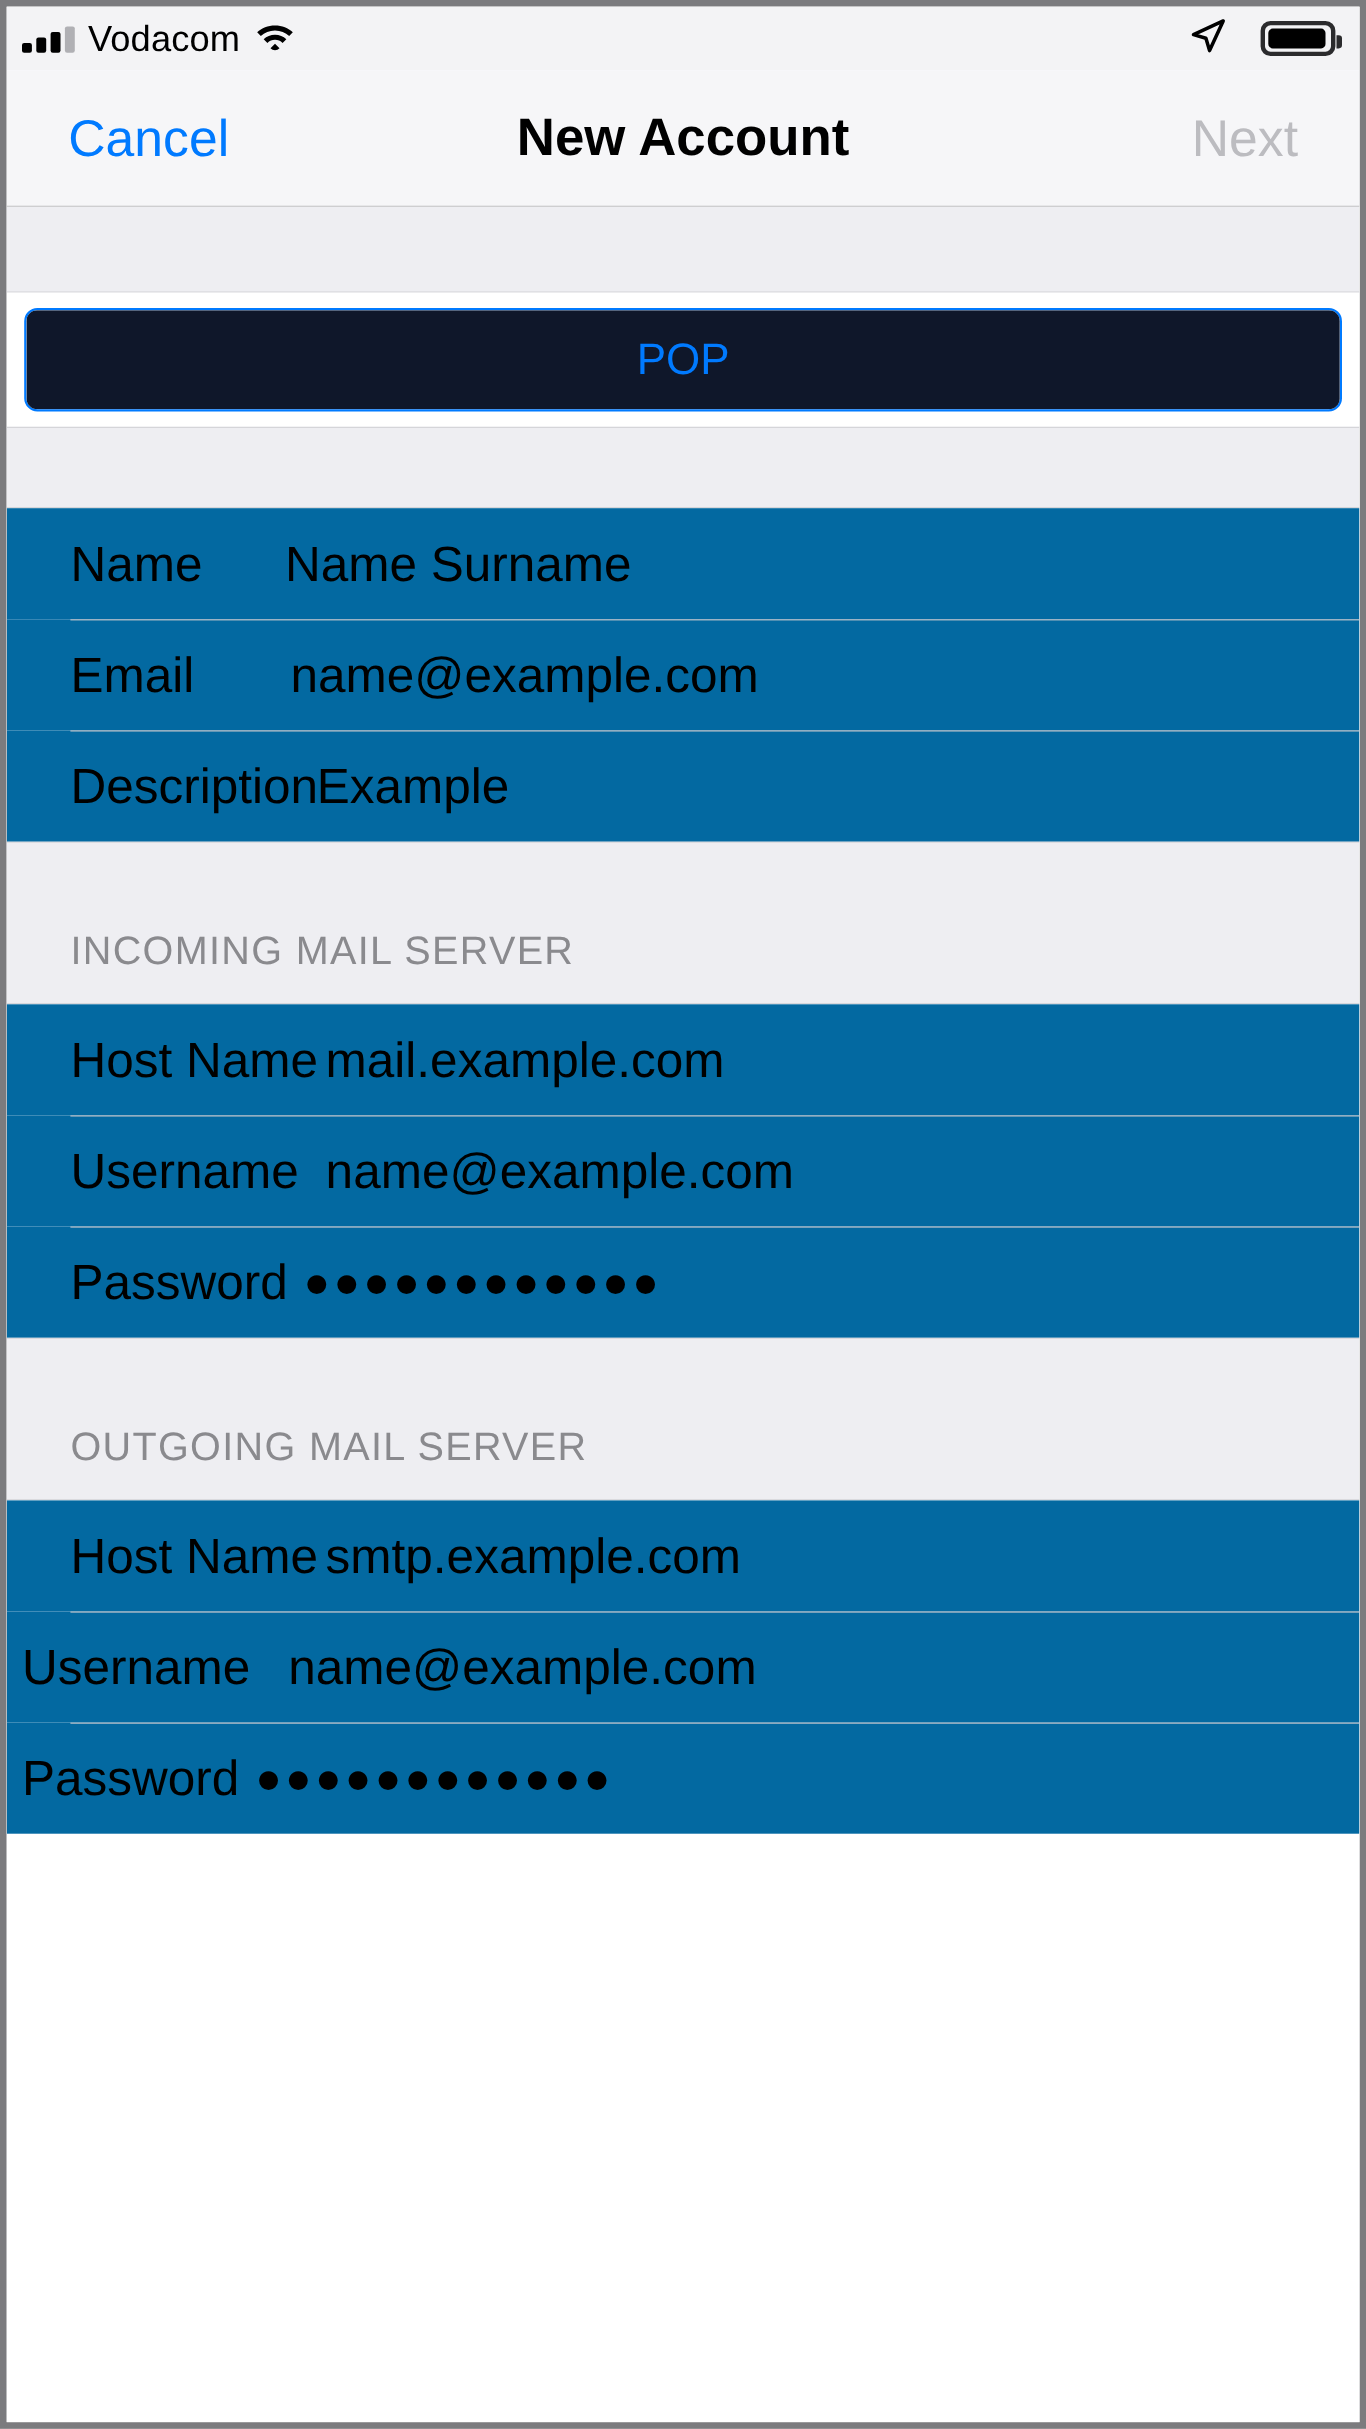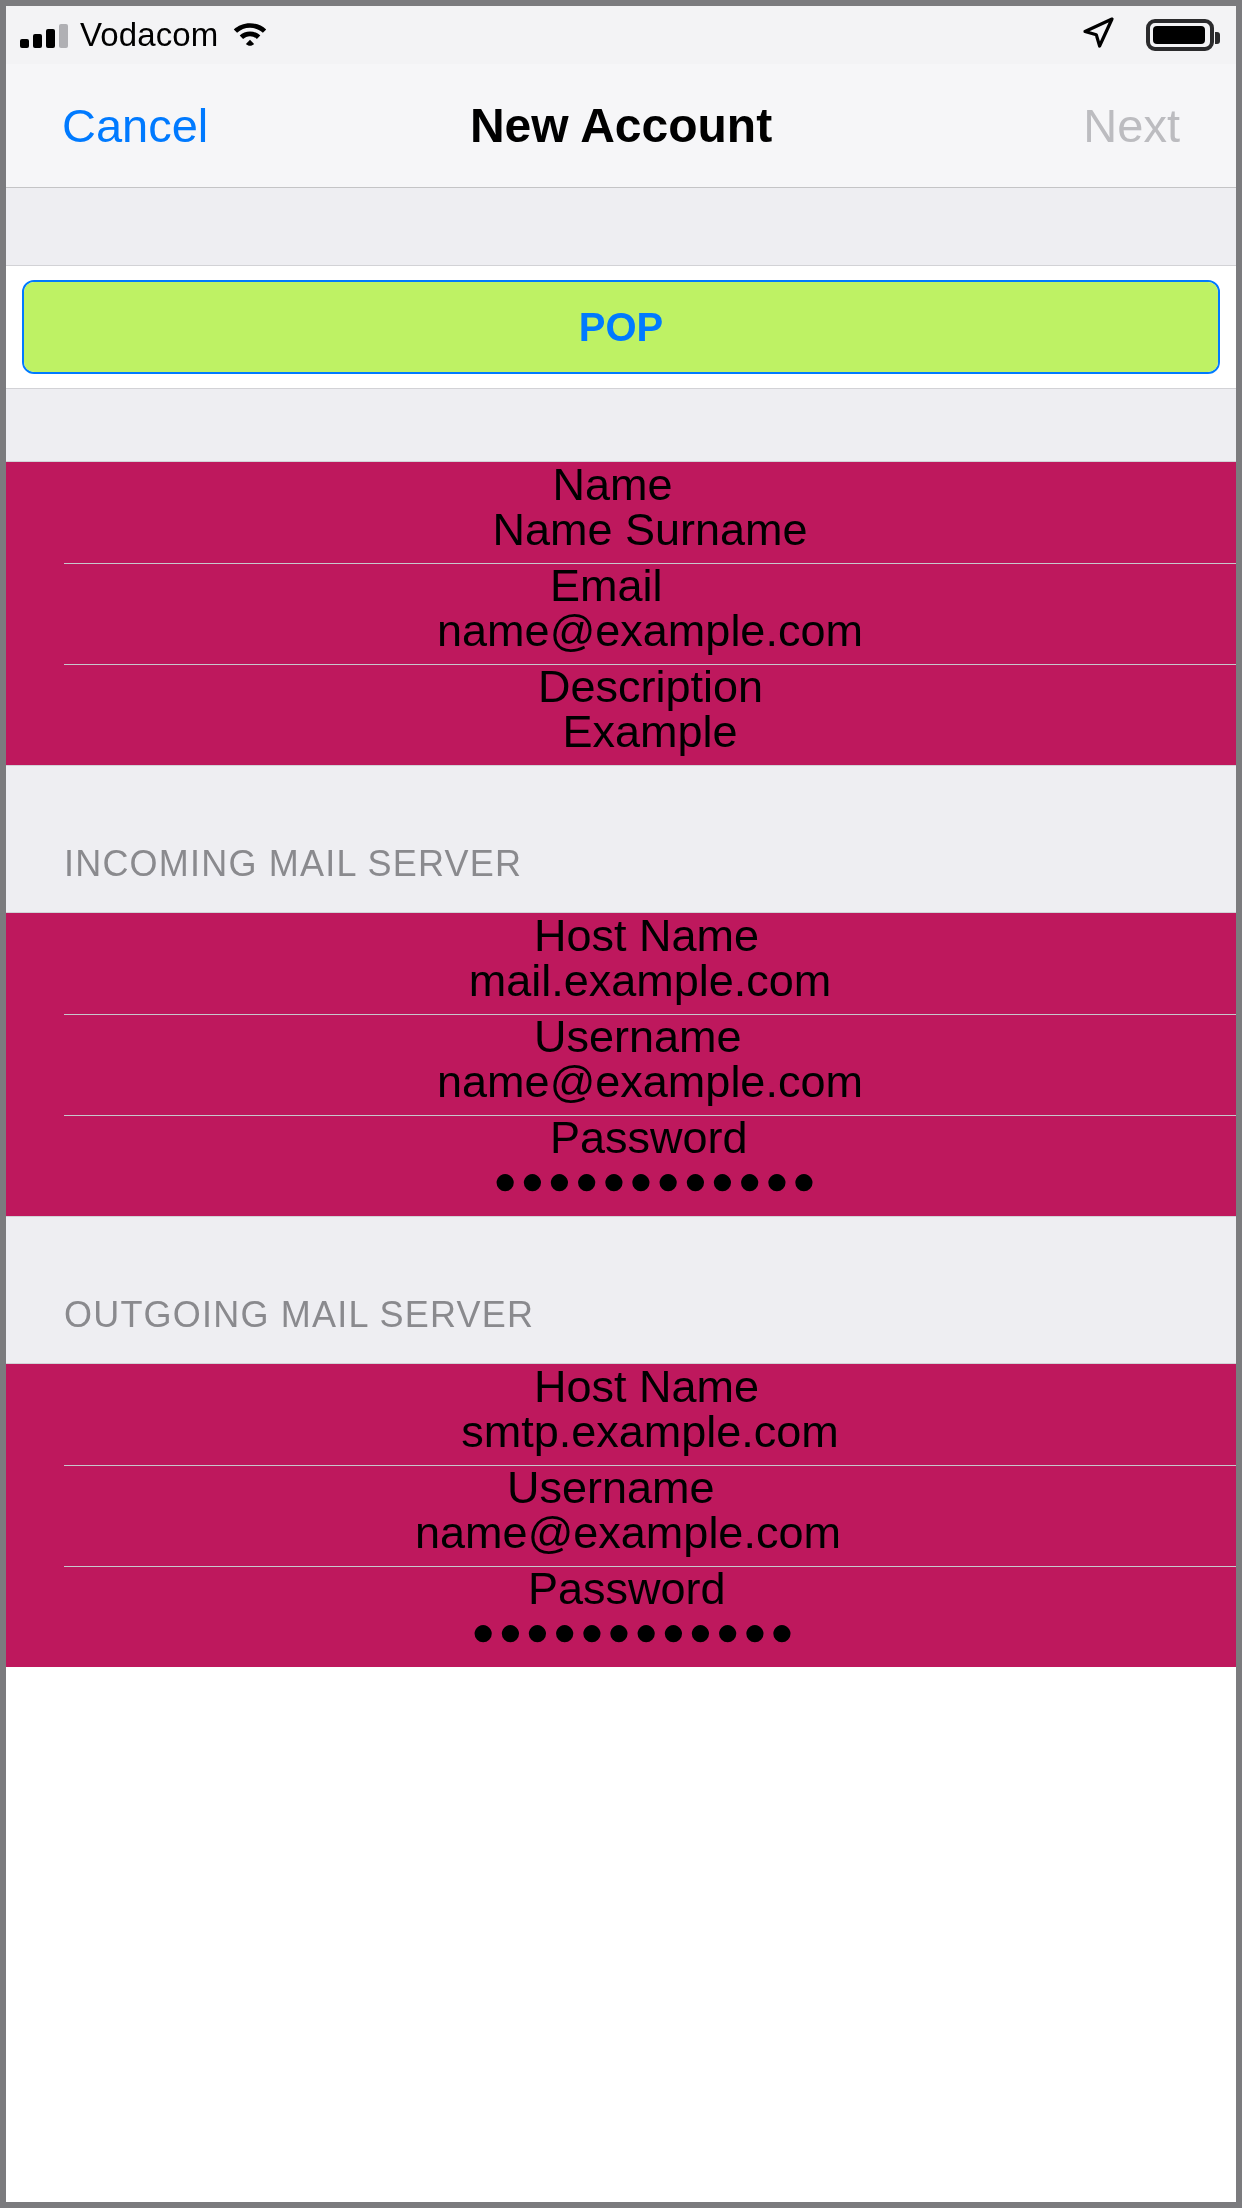--- a/index.html
+++ b/index.html
@@ -179,23 +179,22 @@
     font-size: 40px;
     cursor: pointer;
     user-select: none;
     line-height: 1;
   }
   .seg.active {
     background: #007aff;
     color: #ffffff;
   }
   .seg.inactive {
-    background: #bef264;
+    background: #0f172a;
     color: #007aff;
-    font-weight: bold;
   }
 
   
   .section-header {
     background: #eeeef2;
     border-top: 1px solid #d2d2d6;
     border-bottom: 1px solid #d2d2d6;
     height: 148px;
     display: flex;
     align-items: flex-end;
@@ -211,23 +210,22 @@
 
   
   .table { background: #ffffff; }
   .row {
     position: relative;
     height: 101px;
     display: flex;
     align-items: center;
     padding-left: 58px;
     box-sizing: border-box;
-    background: #be185d;
+    background: #0369a1;
     cursor: text;
-    flex-direction: column;
   }
   .row + .row::before {
     content: "";
     position: absolute;
     left: 58px;
     right: 0;
     top: 0;
     height: 1px;
     background: #c8c7cc;
   }

